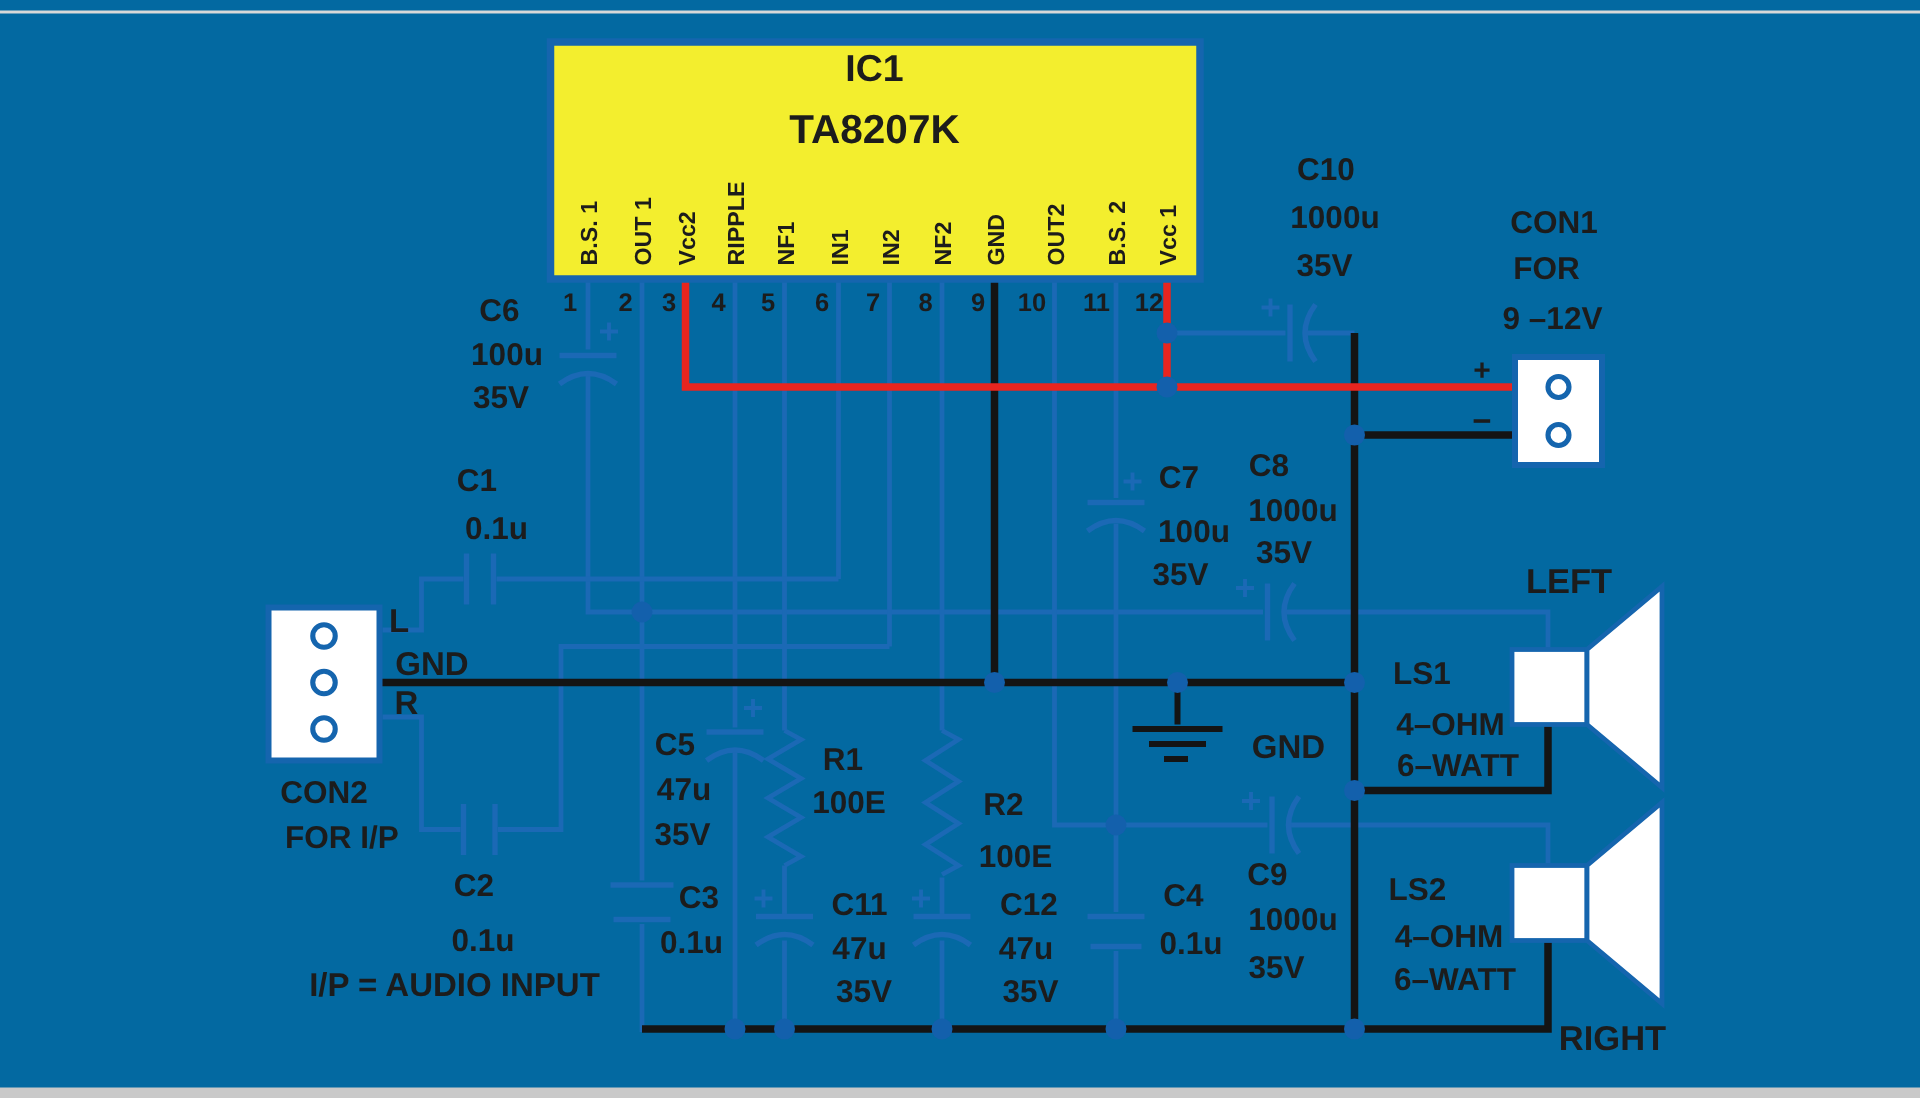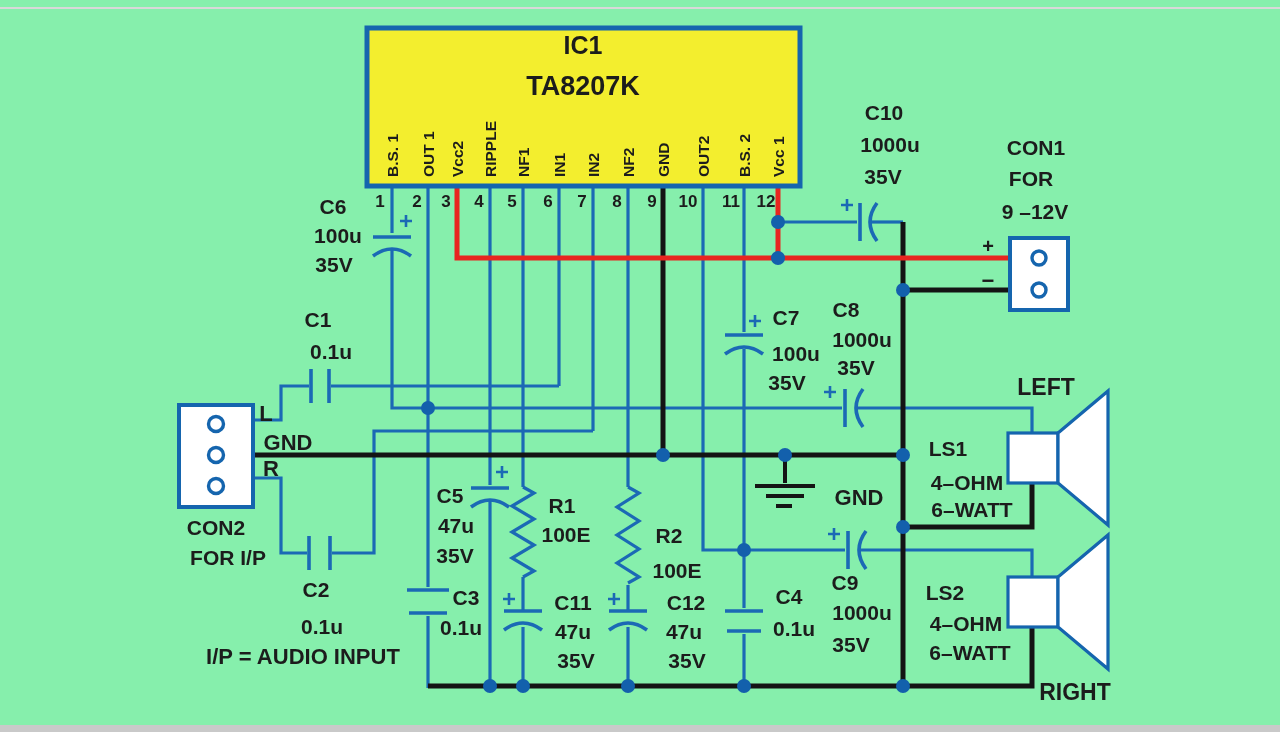--- a/index.html
+++ b/index.html
@@ -1,16 +1,16 @@
 <!DOCTYPE html>
 <html><head>
 <meta charset="utf-8">
 <style>
   html,body{margin:0;padding:0;background:#ffffff;}
-  .canvas{position:relative;width:1280px;height:732px;background:#86efac;overflow:hidden;}
+  .canvas{position:relative;width:1280px;height:732px;background:#0369a1;overflow:hidden;}
   svg text{font-family:"Liberation Sans","DejaVu Sans",sans-serif;font-weight:700;fill:#1c1c1c;}
   .wire-b{stroke:#1b69b5;stroke-width:3.2;fill:none;}
   .plate{stroke:#1b69b5;stroke-width:3.6;fill:none;}
   .plus{stroke:#1b69b5;stroke-width:2.6;fill:none;}
   .wire-k{stroke:#141414;stroke-width:5;fill:none;}
   .wire-r{stroke:#e8251f;stroke-width:5;fill:none;}
   .gndline{stroke:#141414;stroke-width:4;fill:none;}
   .dot{fill:#1360ac;}
   .boxblue{stroke:#1565ae;fill:#ffffff;}
 </style>

